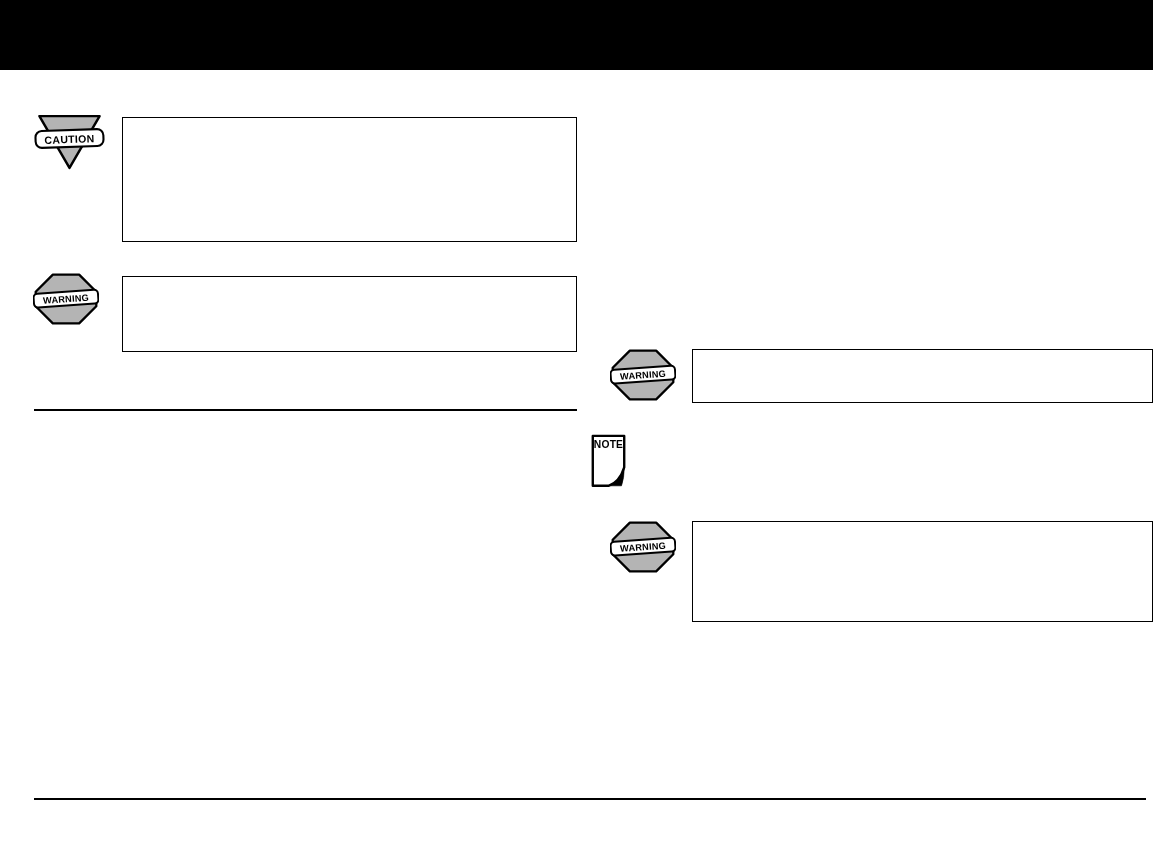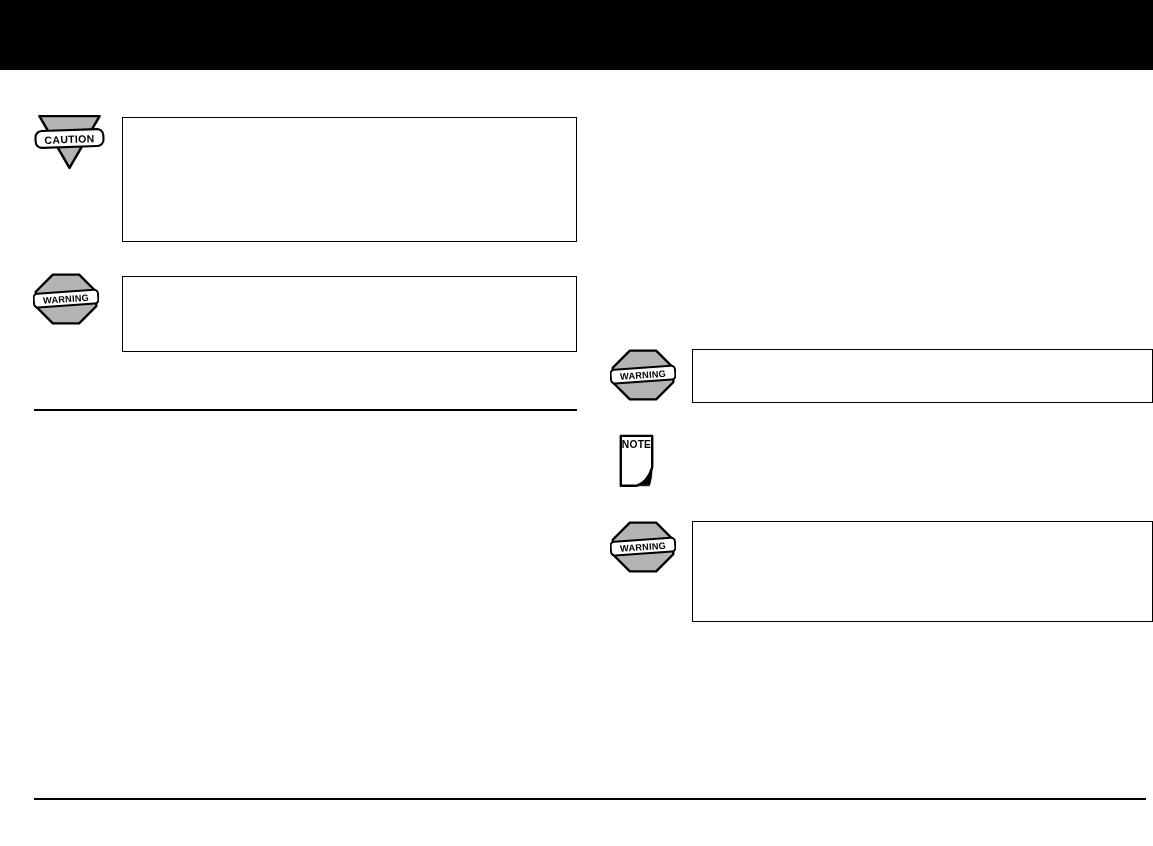--- a/index.html
+++ b/index.html
@@ -83,21 +83,21 @@
       <polygon points="30,4 70,4 96,30 96,52 70,78 30,78 4,52 4,30" stroke="#000000" stroke-width="3.5" stroke-linejoin="round" fill="#b4b4b4"></polygon>
       <g transform="rotate(-4 50 41)">
         <rect x="1" y="30" width="98" height="21" rx="6" stroke="#000000" stroke-width="3" fill="#ffffff"></rect>
         <text x="50" y="46" text-anchor="middle" font-size="14" letter-spacing="0.3">WARNING</text>
       </g>
     </svg>
   </div>
 
   <div class="callout-box" style="left:692px; top:349px; width:461px; height:54px;"></div>
 
-  <div class="abs" style="left:616px; top:433px; width:41px; height:55px;">
+  <div class="abs" style="left:588px; top:433px; width:41px; height:55px;">
     <svg width="41" height="55" viewBox="0 0 60 80">
       <path d="M7,4 H53 V50 Q46,72 30,77 H7 Z" fill="#ffffff" stroke="#000000" stroke-width="3.5" stroke-linejoin="round"></path>
       <path d="M53,50 Q46,72 30,77 L49,77 Q53,66 53,50 Z" fill="#000000" stroke="#000000" stroke-width="1"></path>
       <text x="30" y="22" text-anchor="middle" font-size="15" letter-spacing="0.3">NOTE</text>
     </svg>
   </div>
 
   <div class="abs" style="left:610px; top:520px; width:66px; height:54px;">
     <svg width="66" height="54" viewBox="0 0 100 82">
       <polygon points="30,4 70,4 96,30 96,52 70,78 30,78 4,52 4,30" stroke="#000000" stroke-width="3.5" stroke-linejoin="round" fill="#b4b4b4"></polygon>

